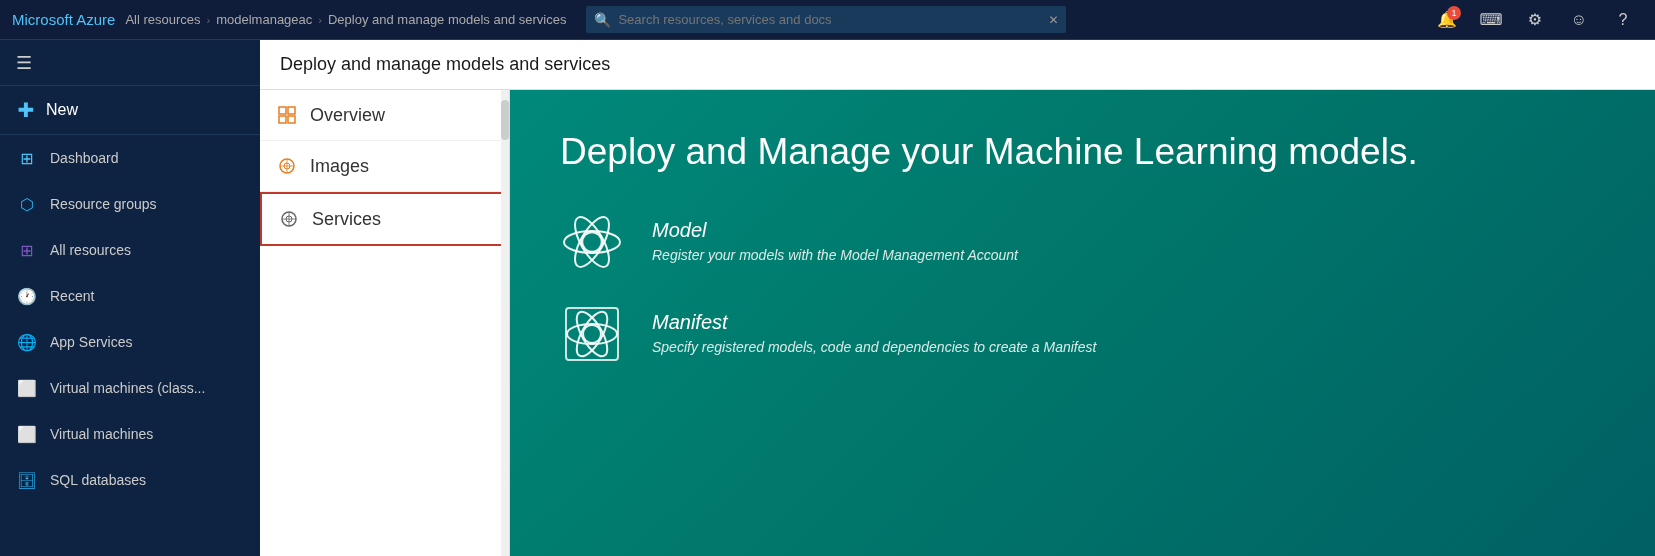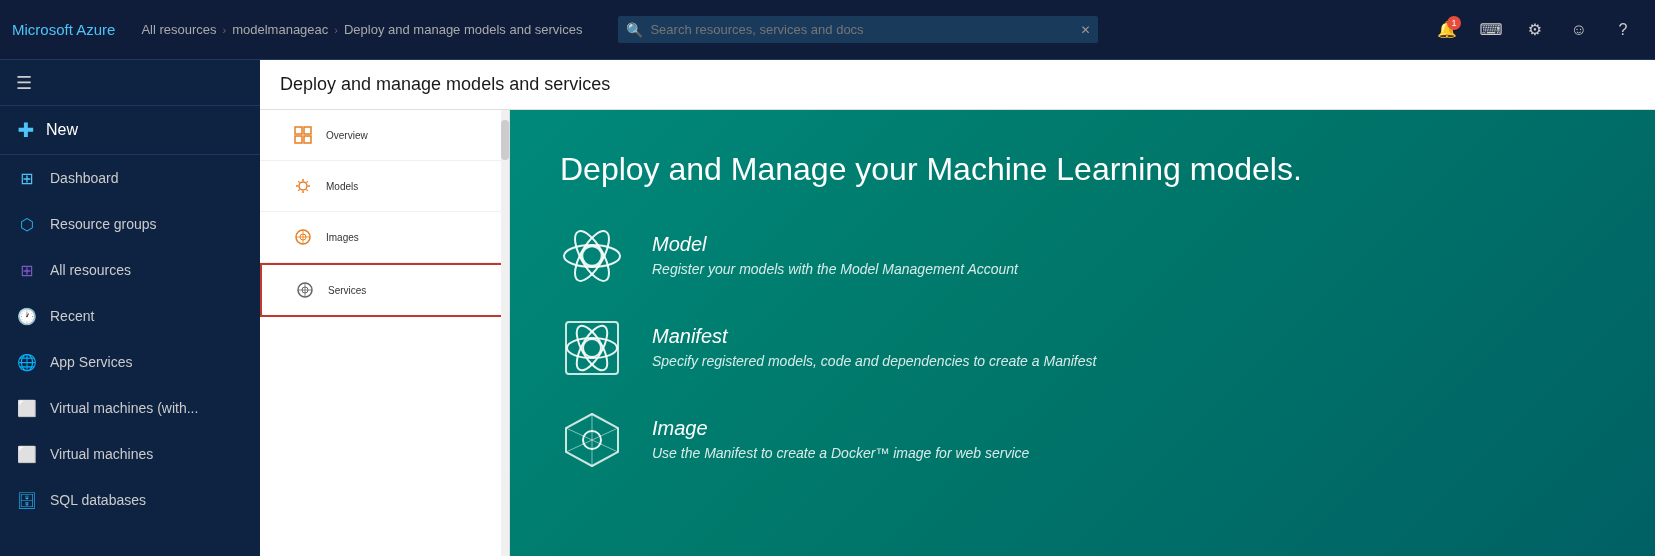--- a/index.html
+++ b/index.html
@@ -1,25 +1,25 @@
 <!DOCTYPE html>
 <html><head>
   <meta charset="utf-8">
   <style>
     * { box-sizing: border-box; margin: 0; padding: 0; }
     body { font-family: 'Segoe UI', Arial, sans-serif; background: #1a1a2e; color: #fff; width: 1655px; height: 556px; overflow: hidden; display: flex; flex-direction: column; }
 
     
     .topbar {
       background: #0f1d3a;
-      height: 60px;
+      height: 40px;
       display: flex;
       align-items: center;
       padding: 0 12px;
-      gap: 26px;
+      gap: 10px;
       flex-shrink: 0;
       border-bottom: 1px solid #1e3a5a;
     }
     .topbar-brand {
       color: #4fc3f7;
       font-size: 15px;
       font-weight: 400;
       white-space: nowrap;
       flex-shrink: 0;
     }
@@ -215,23 +215,23 @@
       width: 8px;
       height: 40px;
       background: #ccc;
       border-radius: 4px;
       margin-top: 10px;
     }
     .sub-nav-item {
       display: flex;
       align-items: center;
       gap: 12px;
-      padding: 14px 32px;
+      padding: 14px 16px;
       color: #333;
-      font-size: 10px;
+      font-size: 18px;
       cursor: pointer;
       border-bottom: 1px solid #f0f0f0;
     }
     .sub-nav-item.active {
       border: 2px solid #c0392b;
       color: #333;
       align-items: center;
     }
     .sub-nav-item-icon {
       width: 22px;
@@ -245,21 +245,21 @@
     .sub-nav-item.active .sub-nav-item-icon { color: #666; }
 
     
     .hero-panel {
       flex: 1;
       background: linear-gradient(135deg, #00897b 0%, #00796b 40%, #006064 100%);
       padding: 40px 50px;
       overflow-y: auto;
     }
     .hero-title {
-      font-size: 32px;
+      font-size: 37px;
       font-weight: 300;
       color: #fff;
       margin-bottom: 36px;
       line-height: 1.2;
     }
     .hero-item {
       display: flex;
       align-items: center;
       gap: 28px;
       margin-bottom: 28px;
@@ -349,21 +349,21 @@
     <div class="sidebar-item">
       <span class="sidebar-item-icon icon-recent">🕐</span>
       <span>Recent</span>
     </div>
     <div class="sidebar-item">
       <span class="sidebar-item-icon icon-appsvcs">🌐</span>
       <span>App Services</span>
     </div>
     <div class="sidebar-item">
       <span class="sidebar-item-icon icon-vm">⬜</span>
-      <span>Virtual machines (with...</span>
+      <span>Virtual machines (class...</span>
     </div>
     <div class="sidebar-item">
       <span class="sidebar-item-icon icon-vm">⬜</span>
       <span>Virtual machines</span>
     </div>
     <div class="sidebar-item">
       <span class="sidebar-item-icon icon-sql">🗄</span>
       <span>SQL databases</span>
     </div>
   </div>
@@ -378,30 +378,20 @@
         <div class="sub-nav-item">
           <span class="sub-nav-item-icon">
             <svg width="18" height="18" viewBox="0 0 18 18" fill="none">
                 <rect x="1" y="1" width="7" height="7" stroke="#e67e22" stroke-width="1.5"></rect>
                 <rect x="10" y="1" width="7" height="7" stroke="#e67e22" stroke-width="1.5"></rect>
                 <rect x="1" y="10" width="7" height="7" stroke="#e67e22" stroke-width="1.5"></rect>
                 <rect x="10" y="10" width="7" height="7" stroke="#e67e22" stroke-width="1.5"></rect>
               </svg>
           </span>
           <span>Overview</span>
-        </div>
-        <div class="sub-nav-item">
-          <span class="sub-nav-item-icon">
-            <svg width="18" height="18" viewBox="0 0 18 18" fill="none">
-                <circle cx="9" cy="9" r="4" stroke="#e67e22" stroke-width="1.5"></circle>
-                <path d="M9 2v2M9 14v2M2 9h2M14 9h2" stroke="#e67e22" stroke-width="1.5"></path>
-                <path d="M4.2 4.2l1.4 1.4M12.4 12.4l1.4 1.4M4.2 13.8l1.4-1.4M12.4 5.6l1.4-1.4" stroke="#e67e22" stroke-width="1.2"></path>
-              </svg>
-          </span>
-          <span>Models</span>
         </div>
         <div class="sub-nav-item">
           <span class="sub-nav-item-icon">
             <svg width="18" height="18" viewBox="0 0 18 18" fill="none">
                 <circle cx="9" cy="9" r="7" stroke="#e67e22" stroke-width="1.5"></circle>
                 <circle cx="9" cy="9" r="3" stroke="#e67e22" stroke-width="1"></circle>
                 <path d="M9 2v14M2 9h14" stroke="#e67e22" stroke-width="0.8"></path>
               </svg>
           </span>
           <span>Images</span>
@@ -448,31 +438,18 @@
               <ellipse cx="30" cy="30" rx="25" ry="10" stroke="rgba(255,255,255,0.9)" stroke-width="2" fill="none" transform="rotate(60 30 30)"></ellipse>
               <ellipse cx="30" cy="30" rx="25" ry="10" stroke="rgba(255,255,255,0.9)" stroke-width="2" fill="none" transform="rotate(120 30 30)"></ellipse>
             </svg>
           </div>
           <div class="hero-item-text">
             <div class="hero-item-title">Manifest</div>
             <div class="hero-item-desc">Specify registered models, code and dependencies to create a Manifest</div>
           </div>
         </div>
 
-        <div class="hero-item">
-          <div class="hero-item-icon">
-            <svg width="60" height="60" viewBox="0 0 60 60" fill="none">
-              <polygon points="30,4 56,18 56,42 30,56 4,42 4,18" stroke="rgba(255,255,255,0.8)" stroke-width="2" fill="none"></polygon>
-              <circle cx="30" cy="30" r="9" stroke="rgba(255,255,255,0.9)" stroke-width="2" fill="none"></circle>
-              <path d="M30 4v52M4 18l52 24M4 42l52-24" stroke="rgba(255,255,255,0.5)" stroke-width="1"></path>
-            </svg>
-          </div>
-          <div class="hero-item-text">
-            <div class="hero-item-title">Image</div>
-            <div class="hero-item-desc">Use the Manifest to create a Docker™ image for web service</div>
-          </div>
-        </div>
 
 
       </div>
     </div>
   </div>
 </div>
 
 </body></html>

